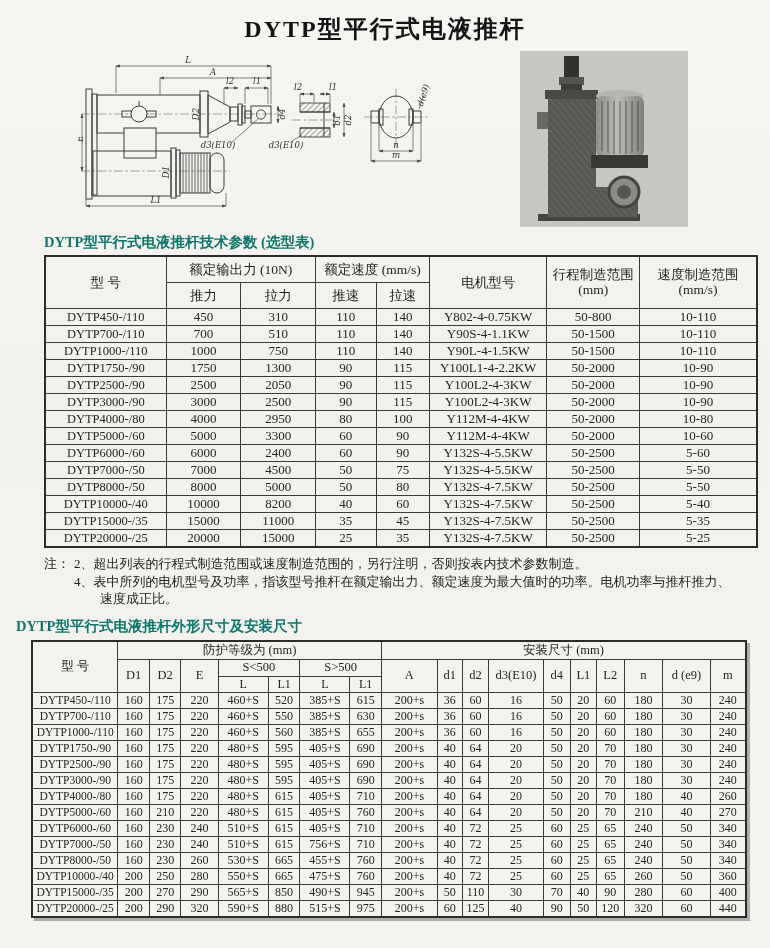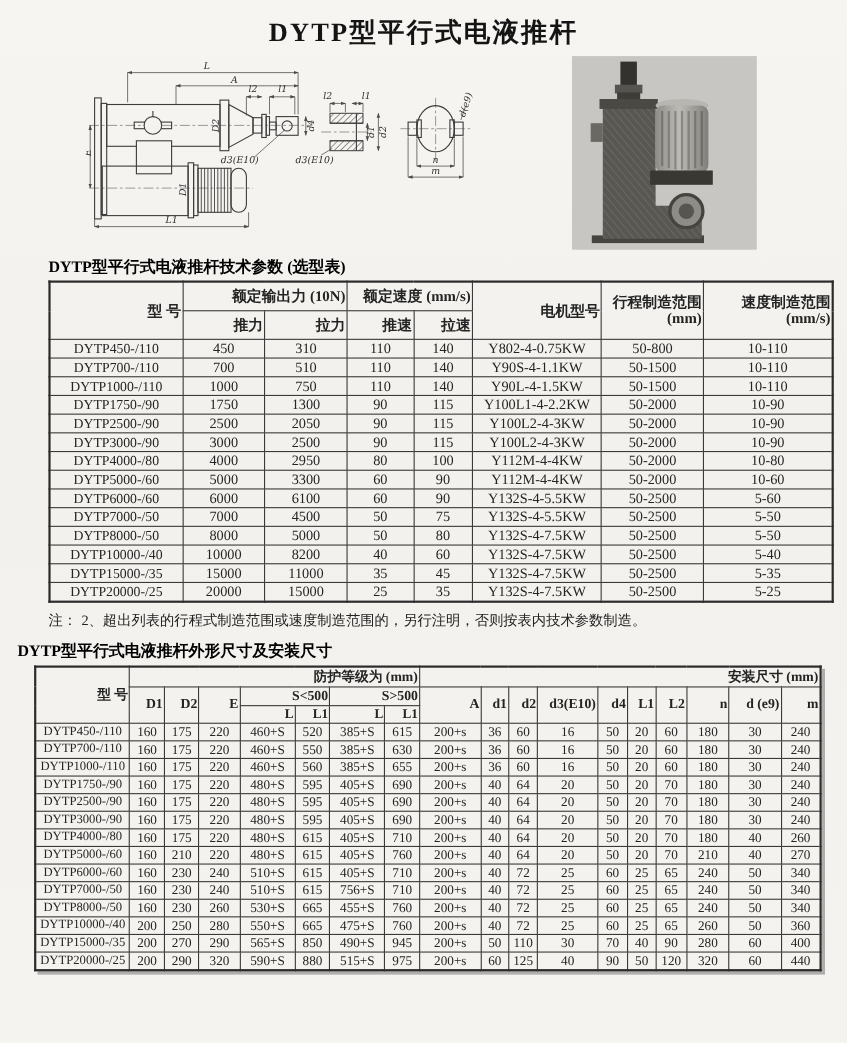--- a/index.html
+++ b/index.html
@@ -7,28 +7,28 @@
     width:770px;height:948px;overflow:hidden;position:relative;
     background:linear-gradient(180deg,#f6f5f2 0%,#f2f1ed 40%,#f4f3ef 100%);
     font-family:"Liberation Serif","DejaVu Serif",serif;
     color:#1e1e1e;
   }
   .page-title{
     text-align:center;font-size:24px;font-weight:bold;letter-spacing:2px;
     padding-top:13px;color:#141414;
   }
   .drawing-strip{margin:6px 0 0 78px;height:178px;position:relative;}
-  .section-heading{font-size:14.5px;font-weight:bold;color:#000000;}
+  .section-heading{font-size:14.5px;font-weight:bold;color:#0f766e;}
   #sec1-heading{margin:4px 0 3px 44px;}
   #sec2-heading{margin:9px 0 4px 16px;}
 
   table{border-collapse:collapse;table-layout:fixed;background:transparent;}
   th,td{border:1px solid #3a3a3a;text-align:center;vertical-align:middle;
         padding:0 1px;overflow:hidden;white-space:nowrap;color:#242424;}
-  th{font-weight:bold;text-align:right;}
+  th{font-weight:normal;}
 
   
   #table1{width:714px;margin-left:44px;border:2px solid #2b2b2b;}
   #table1 th{font-size:13.5px;height:25px;}
   #table1 td{font-size:13px;height:14.9px;}
   #table1 td:first-child{font-size:12.5px;}
   .unit-line{display:block;line-height:1.05;}
   .two-line{line-height:1.15;}
 
   
@@ -345,21 +345,21 @@
         <td>3300</td>
         <td>60</td>
         <td>90</td>
         <td>Y112M-4-4KW</td>
         <td>50-2000</td>
         <td>10-60</td>
       </tr>
       <tr>
         <td>DYTP6000-/60</td>
         <td>6000</td>
-        <td>6100</td>
+        <td>2400</td>
         <td>60</td>
         <td>90</td>
         <td>Y132S-4-5.5KW</td>
         <td>50-2500</td>
         <td>5-60</td>
       </tr>
       <tr>
         <td>DYTP7000-/50</td>
         <td>7000</td>
         <td>4500</td>
@@ -409,20 +409,21 @@
         <td>50-2500</td>
         <td>5-25</td>
       </tr>
     </tbody>
 </table>
 
 <div class="notes-block">
   <span class="notes-prefix">注：</span>
   <ol>
       <li>2、超出列表的行程式制造范围或速度制造范围的，另行注明，否则按表内技术参数制造。</li>
+      <li>4、表中所列的电机型号及功率，指该型号推杆在额定输出力、额定速度为最大值时的功率。电机功率与推杆推力、速度成正比。</li>
     </ol>
 </div>
 
 <div class="section-heading" id="sec2-heading">DYTP型平行式电液推杆外形尺寸及安装尺寸</div>
 
 <table id="table2">
   <colgroup>
     <col style="width:12%">
       <col style="width:4.4%">
       <col style="width:4.4%">

